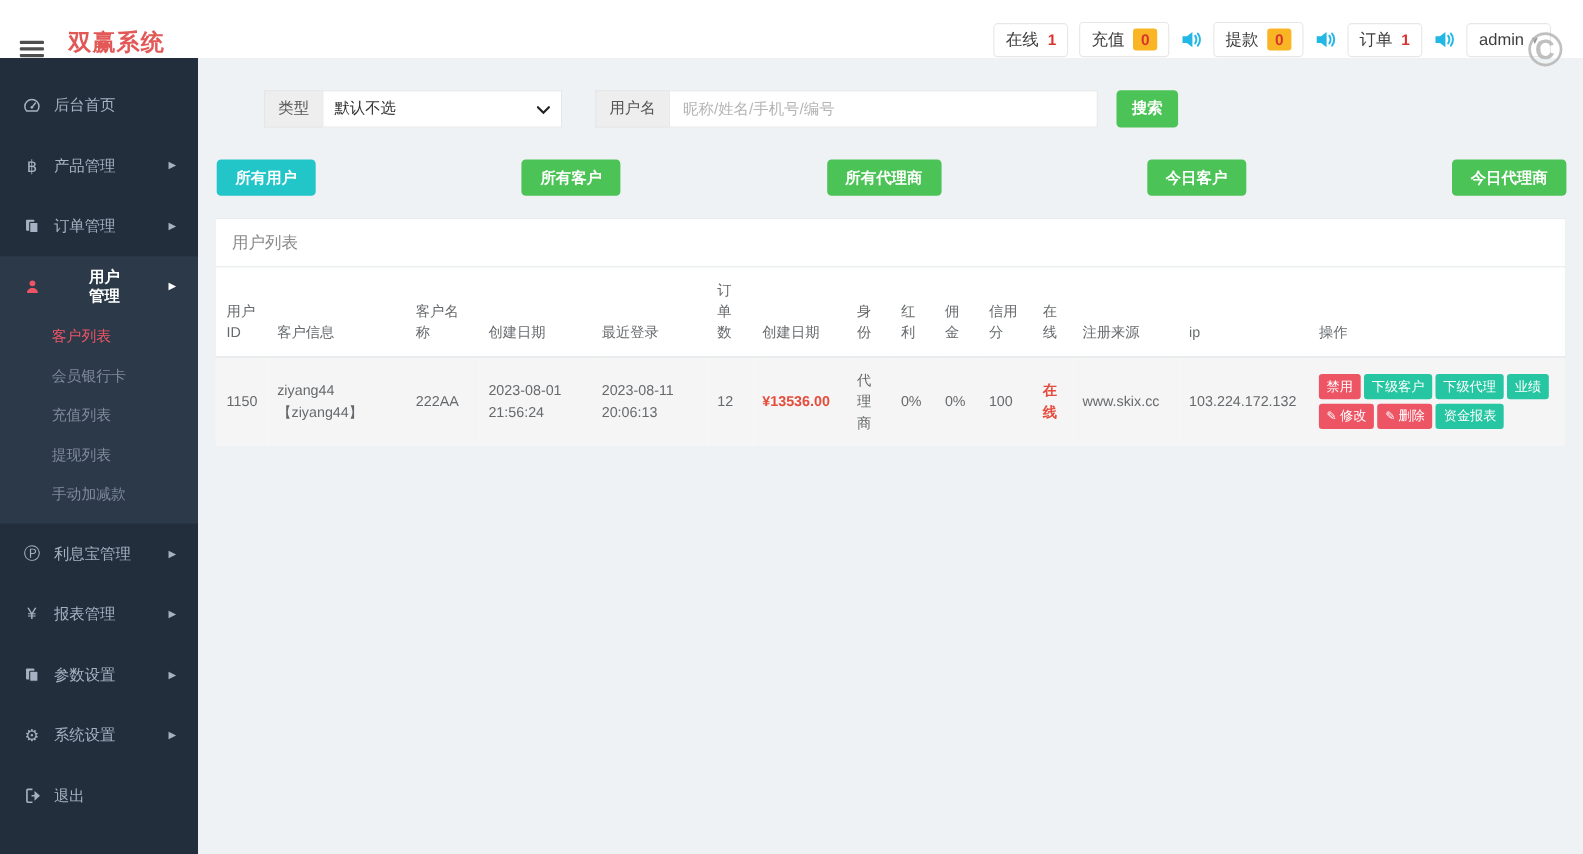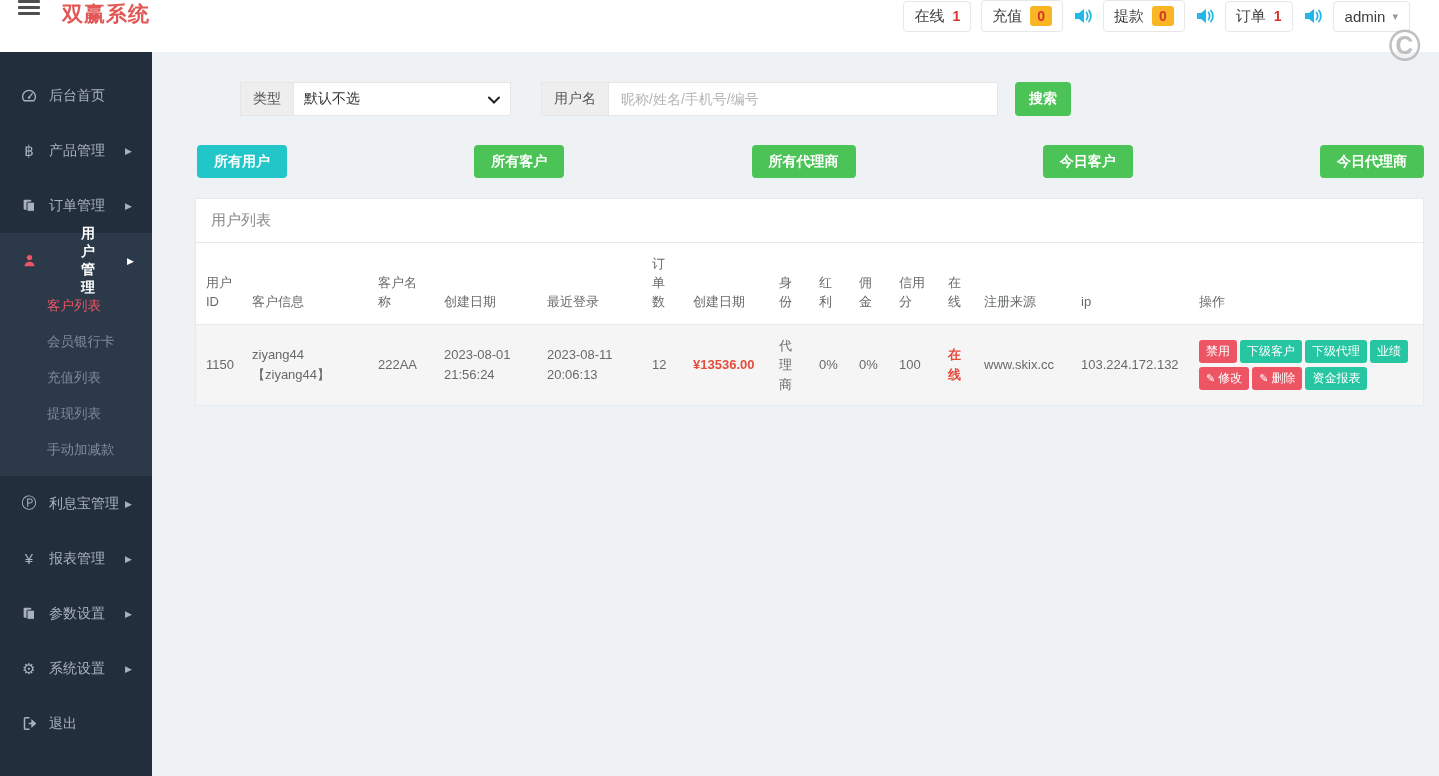--- a/index.html
+++ b/index.html
@@ -3,35 +3,35 @@
 <meta charset="utf-8">
 <style>
   :root{
     --accent-red:#ed5565; --teal:#26c6a2; --cyan:#23c6c8; --green:#4cc356;
     --orange-badge:#fab525; --speaker-blue:#23b7e5; --logo-red:#e25856;
     --sidebar-bg:#232e3d; --sidebar-active-bg:#2b3949; --value-red:#e64c3c;
   }
   *{box-sizing:border-box;margin:0;padding:0;}
   html,body{width:1439px;height:776px;overflow:hidden;font-family:"Liberation Sans","DejaVu Sans",sans-serif;background:#eff2f5;}
   
-  .header{position:fixed;top:0;left:0;right:0;height:52px;background:#fff;display:flex;align-items:flex-start;padding:0 15px;z-index:5;}
+  .header{position:fixed;top:0;left:0;right:0;height:52px;background:#fff;display:flex;align-items:flex-end;padding:0 15px;z-index:5;}
   .hamburger{width:22px;display:flex;flex-direction:column;gap:3px;cursor:pointer;margin-left:3px;}
   .hamburger span{display:block;height:3px;background:#4f4f4f;border-radius:1px;}
   .logo{color:var(--logo-red);font-size:21px;font-weight:bold;margin-left:22px;letter-spacing:1px;}
   .header-right{margin-left:auto;display:flex;align-items:center;gap:10px;padding-right:14px;}
   .stat-box{display:flex;align-items:center;gap:8px;border:1px solid #e7e7e7;border-radius:4px;background:#fff;padding:5px 10px;font-size:15px;color:#3c3c3c;}
   .stat-value{color:#d9332e;font-weight:bold;font-size:14px;}
   .stat-value.badged{background:var(--orange-badge);padding:2px 7px;border-radius:3px;color:#d9332e;}
   .speaker{width:20px;height:20px;display:inline-block;}
   .admin-box{display:flex;align-items:center;gap:7px;border:1px solid #e7e7e7;border-radius:4px;padding:6px 11px;font-size:15px;color:#3c3c3c;background:#fff;cursor:pointer;}
   .admin-caret{color:#999;font-size:11px;}
   .watermark-text{position:absolute;top:1px;right:3px;font-size:12px;color:#ccc;}
   .watermark-copy{position:absolute;top:24px;right:18px;font-size:44px;color:#b5b5b5;line-height:1;z-index:6;font-weight:bold;opacity:.85;}
   
-  .sidebar{position:fixed;top:52px;left:0;bottom:0;width:152px;background:var(--sidebar-bg);padding-top:16px;z-index:4;}
+  .sidebar{position:fixed;top:52px;left:0;bottom:0;width:180px;background:var(--sidebar-bg);padding-top:16px;z-index:4;}
   .nav-item{display:flex;align-items:center;padding:0 20px 0 18px;height:55px;color:#a7b1c2;font-size:14px;cursor:pointer;}
   .nav-item .ico{width:22px;margin-right:9px;font-size:15px;text-align:center;color:#a7b1c2;flex-shrink:0;display:inline-flex;justify-content:center;}
   .nav-item .caret{margin-left:auto;font-size:9px;color:#a7b1c2;}
   .nav-group.active{background:var(--sidebar-active-bg);padding-bottom:8px;}
   .nav-group.active > .nav-item{color:#fff;font-weight:bold;gap:32px;}
   .nav-group.active > .nav-item .ico{color:var(--accent-red);}
   .nav-group.active > .nav-item .caret{color:#fff;}
   .subnav-item{padding:9px 0 9px 47px;font-size:13.5px;color:#7f8a9b;cursor:pointer;}
   .subnav-item.active{color:var(--accent-red);}
   

